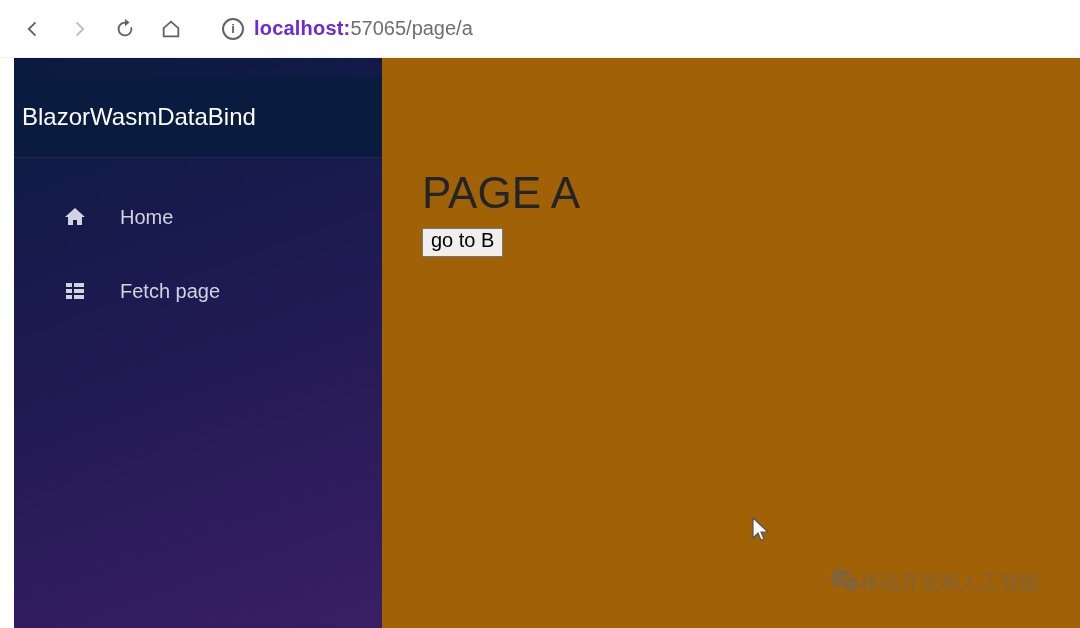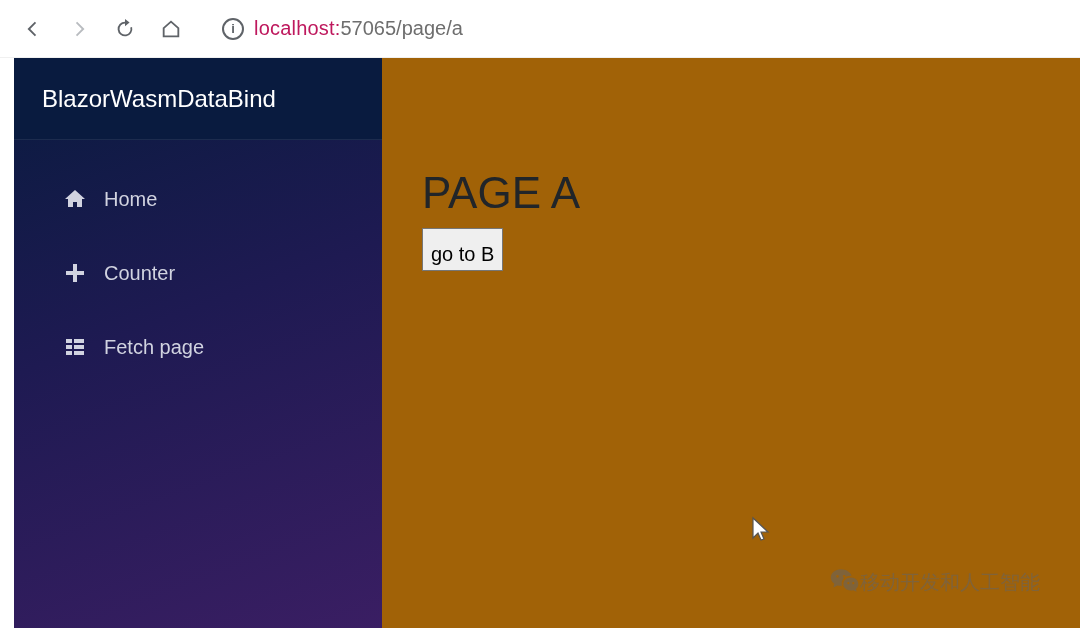--- a/index.html
+++ b/index.html
@@ -29,51 +29,52 @@
     padding: 0 14px;
     gap: 10px;
     font-size: 20px;
     color:#202124;
     margin-left: 8px;
   }
   .addr .info-icon {
     width:22px;height:22px;border:2px solid #5f6368;border-radius:50%;
     display:flex;align-items:center;justify-content:center;font-size:13px;color:#5f6368;font-weight:600;
   }
-  .addr .host { color:#be185d; letter-spacing: .2px;}
+  .addr .host { color:#6d28d9; letter-spacing: .2px; font-weight: bold;}
   .addr .path { color:#6e6e6e;margin-top:16px; }
 
   
   .app {
     display:flex;
     height: calc(628px - 58px);
     padding-left: 14px;
   }
   .sidebar {
     width: 368px;
     background: linear-gradient(160deg, #091b3f 0%, #1e1a52 45%, #3a1e63 100%);
     color:#fff;
     display:flex;
     flex-direction:column;
   }
   .sidebar-header {
     background: #091b3f;
     height: 82px;
     display:flex;
     align-items:center;
-    padding: 0 28px;
+    padding: 0 8px;
     font-size: 24px;
     font-weight: 500;
     border-bottom: 1px solid rgba(255,255,255,0.08);
+    margin-top: 18px;
   }
   .nav-items { padding: 20px 0; }
   .nav-item {
     display:flex;
     align-items:center;
-    gap: 16px;
+    gap: 32px;
     padding: 22px 40px;
     font-size: 20px;
     color:#d1d3e0;
     cursor:pointer;
     border-radius: 6px;
     margin: 4px 8px;
   }
   .nav-item .icon { width:26px; height:26px; display:flex;align-items:center;justify-content:center; }
   .nav-item .icon svg { width:24px; height:24px; fill:#d1d3e0; }
 
@@ -84,21 +85,21 @@
   }
   .page-title {
     font-size: 44px;
     font-weight: 400;
     color:#212529;
     font-family: Arial, sans-serif;
   }
   .goto-btn {
     margin-top: 10px;
     font-size: 20px;
-    padding: 14px 8px 4px 8px;
+    padding: 0 8px 4px 8px;
     font-family: Arial, sans-serif;
     border: 1px solid #767676;
     background:#efefef;
     cursor:pointer;
   }
 
   
   .watermark {
     position: fixed;
     right: 40px;
@@ -161,28 +162,20 @@
         <span class="icon">
           <svg viewBox="0 0 24 24">
               <path d="M12 3 2 12h3v8h5v-5h4v5h5v-8h3z"></path>
             </svg>
         </span>
         <span>Home</span>
       </div>
       <div class="nav-item">
         <span class="icon">
           <svg viewBox="0 0 24 24">
-              <path d="M10 3h4v7h7v4h-7v7h-4v-7H3v-4h7z"></path>
-            </svg>
-        </span>
-        <span>Counter</span>
-      </div>
-      <div class="nav-item">
-        <span class="icon">
-          <svg viewBox="0 0 24 24">
               <path d="M3 4h6v4H3zM11 4h10v4H11zM3 10h6v4H3zM11 10h10v4H11zM3 16h6v4H3zM11 16h10v4H11z"></path>
             </svg>
         </span>
         <span>Fetch page</span>
       </div>
     </nav>
   </aside>
 
   <main class="main">
     <h1 class="page-title">PAGE A</h1>

